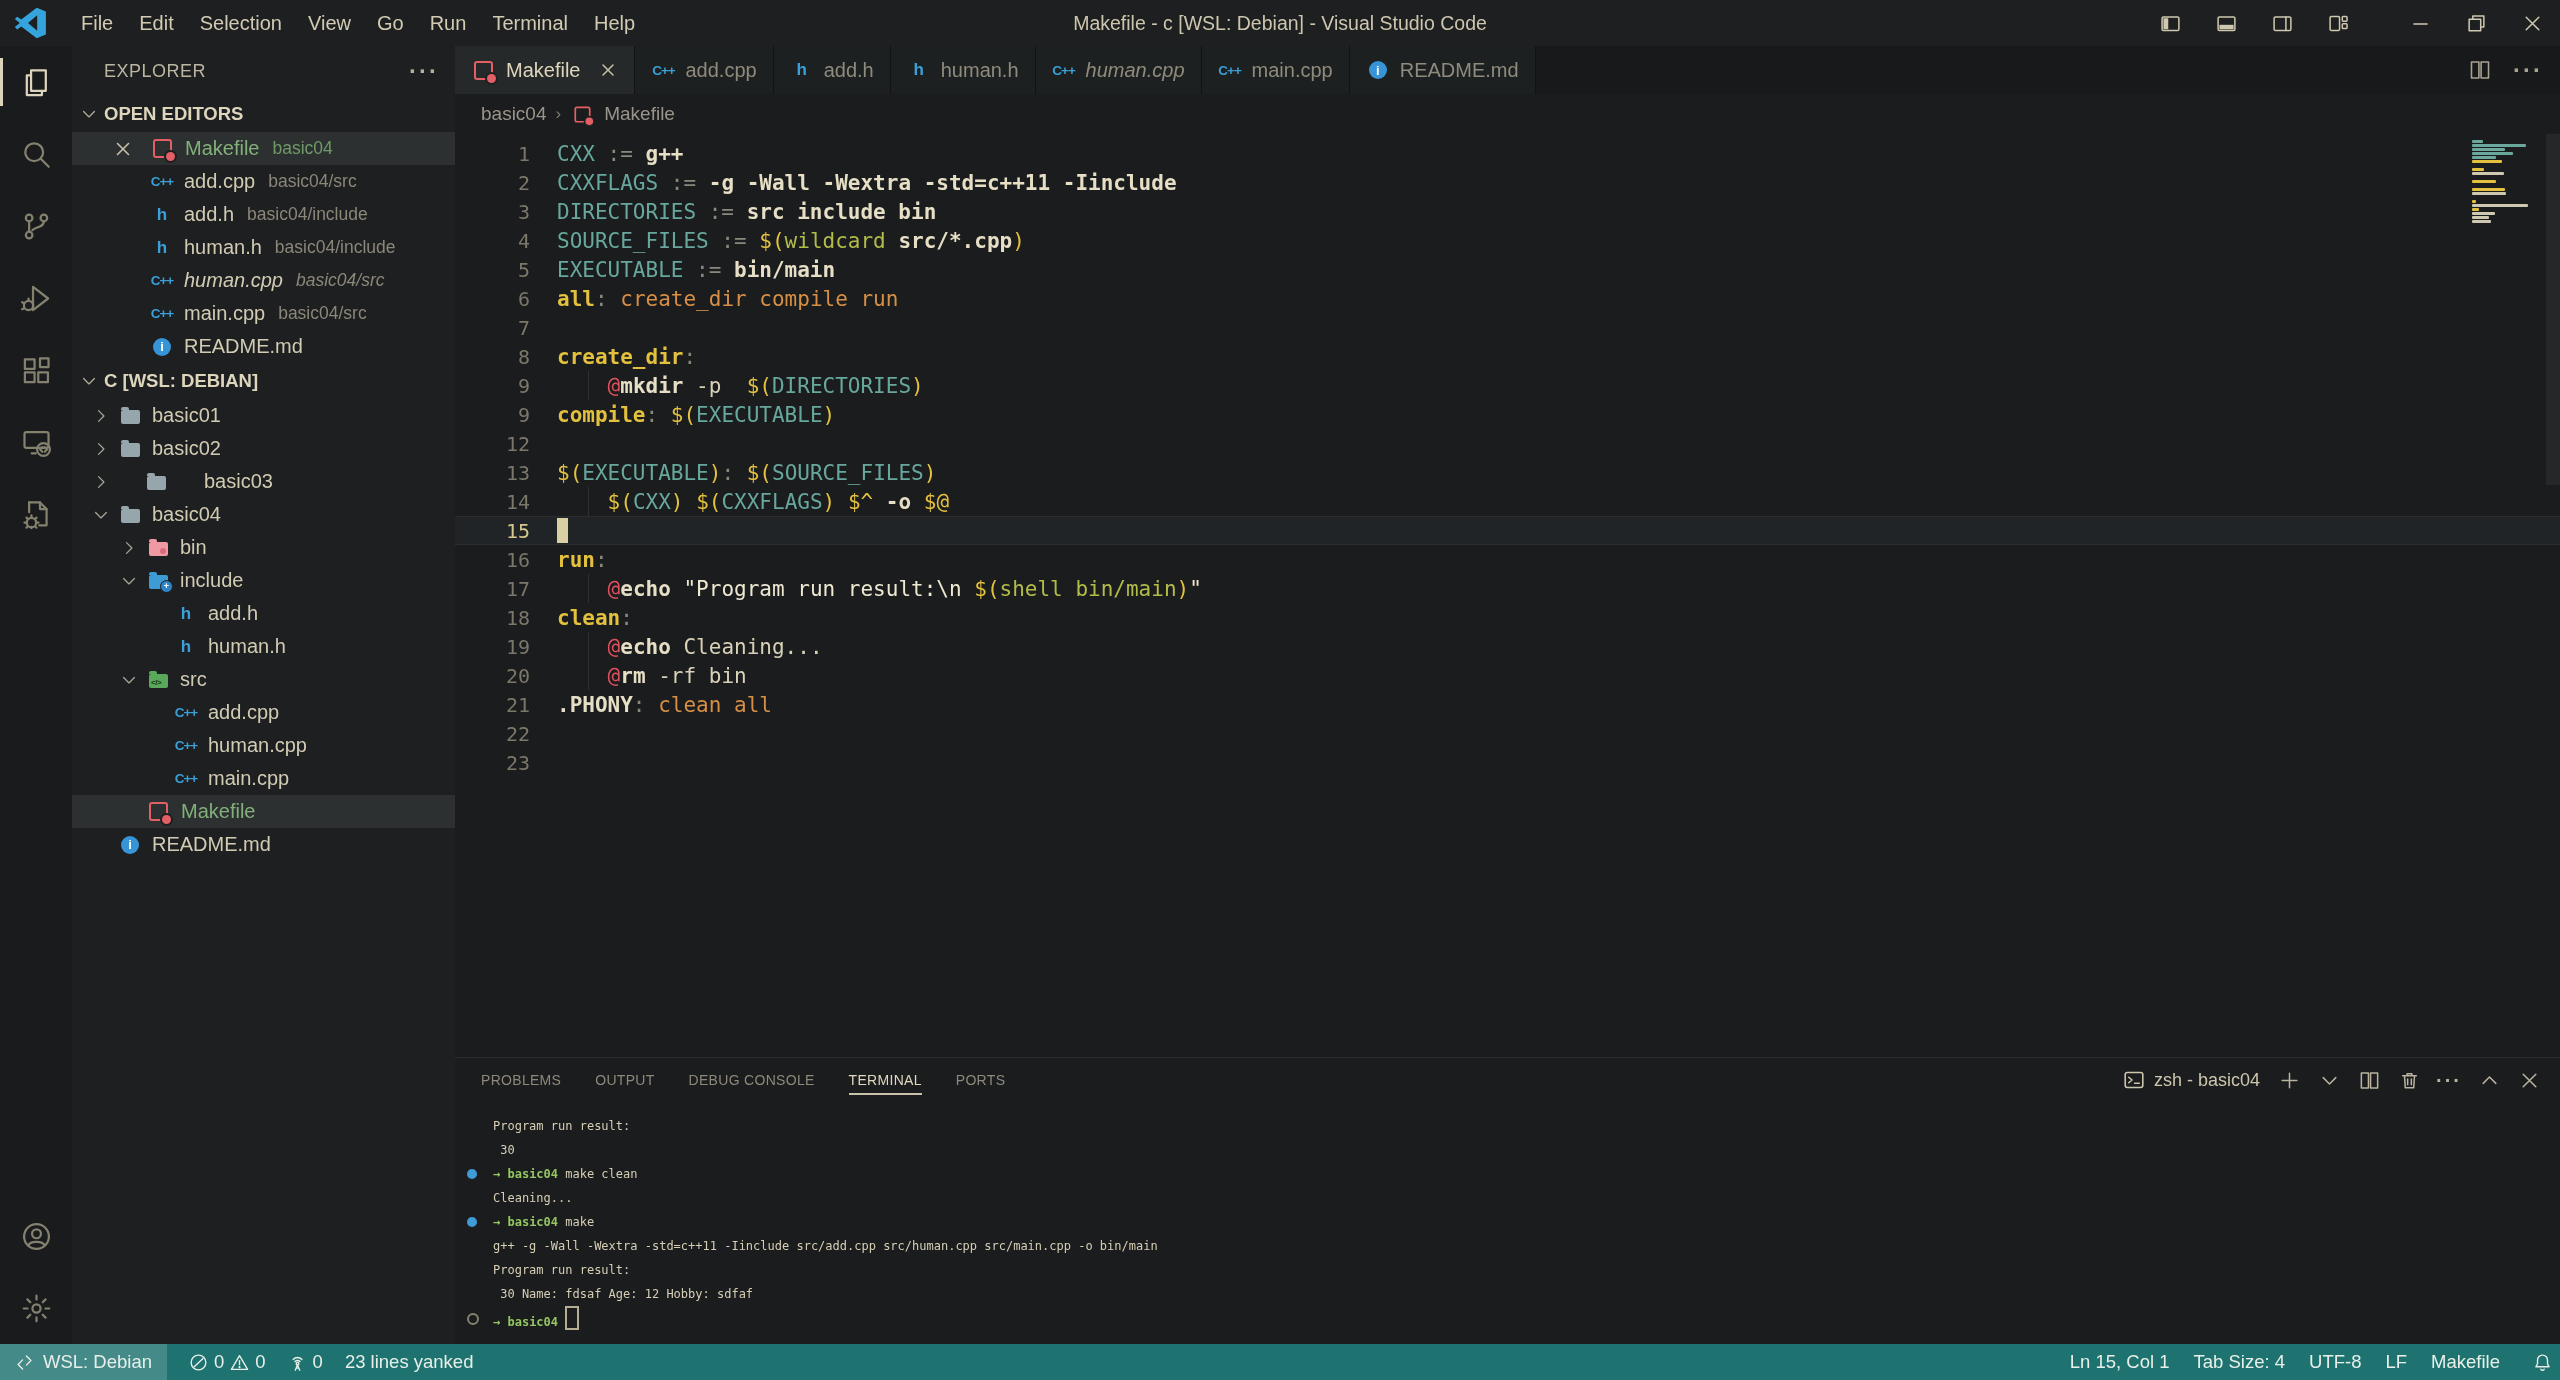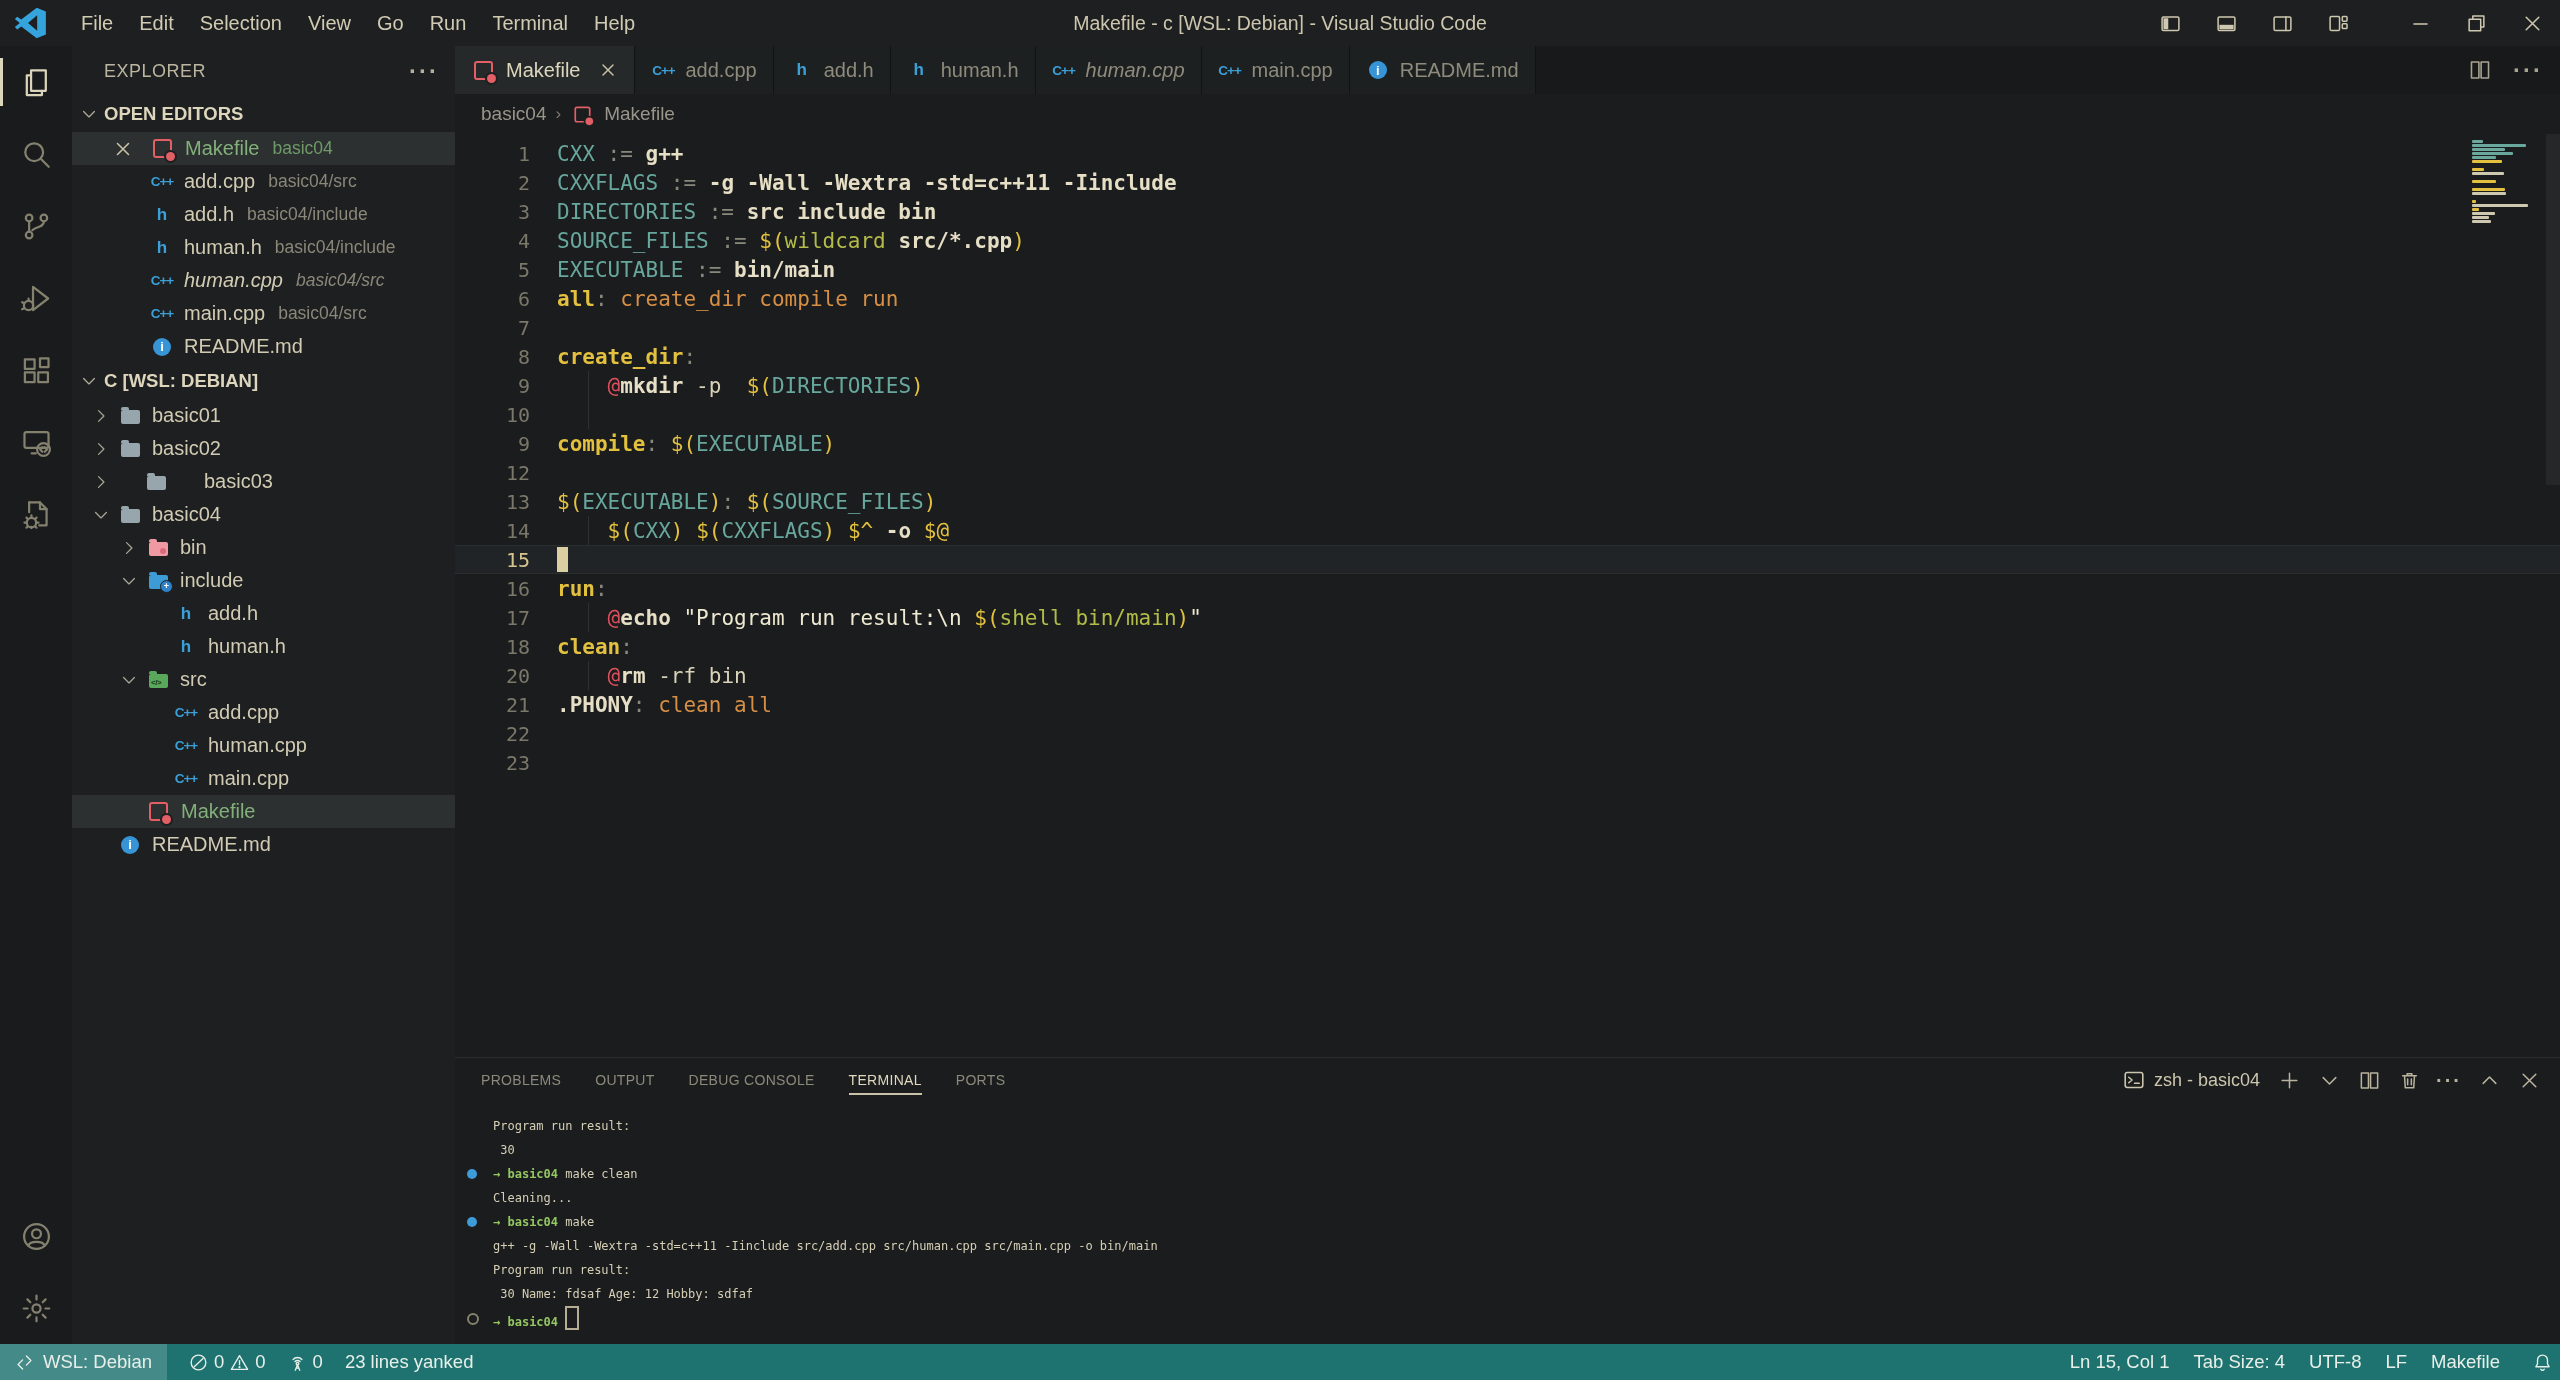--- a/index.html
+++ b/index.html
@@ -544,24 +544,20 @@
               <span class="lt"></span>
             </div>
             <div class="code-line">
               <span class="ln">8</span>
               <span class="lt"><span class="tk-target">create_dir</span><span class="tk-op">:</span></span>
             </div>
             <div class="code-line g">
               <span class="ln">9</span>
               <span class="lt"><span class="tk-plain">    </span><span class="tk-at">@</span><span class="tk-val">mkdir</span><span class="tk-plain"> -p  </span><span class="tk-dollar">$(</span><span class="tk-var">DIRECTORIES</span><span class="tk-dollar">)</span></span>
             </div>
-            <div class="code-line g">
-              <span class="ln">10</span>
-              <span class="lt"></span>
-            </div>
             <div class="code-line">
               <span class="ln">9</span>
               <span class="lt"><span class="tk-target">compile</span><span class="tk-op">: </span><span class="tk-dollar">$(</span><span class="tk-var">EXECUTABLE</span><span class="tk-dollar">)</span></span>
             </div>
             <div class="code-line">
               <span class="ln">12</span>
               <span class="lt"></span>
             </div>
             <div class="code-line">
               <span class="ln">13</span>
@@ -580,20 +576,24 @@
               <span class="ln">16</span>
               <span class="lt"><span class="tk-target">run</span><span class="tk-op">:</span></span>
             </div>
             <div class="code-line g">
               <span class="ln">17</span>
               <span class="lt"><span class="tk-plain">    </span><span class="tk-at">@</span><span class="tk-val">echo</span><span class="tk-str"> "Program run result:\n </span><span class="tk-dollar">$(</span><span class="tk-func">shell bin/main</span><span class="tk-dollar">)</span><span class="tk-str">"</span></span>
             </div>
             <div class="code-line">
               <span class="ln">18</span>
               <span class="lt"><span class="tk-target">clean</span><span class="tk-op">:</span></span>
+            </div>
+            <div class="code-line g">
+              <span class="ln">19</span>
+              <span class="lt"><span class="tk-plain">    </span><span class="tk-at">@</span><span class="tk-val">echo</span><span class="tk-plain"> Cleaning...</span></span>
             </div>
             <div class="code-line g">
               <span class="ln">20</span>
               <span class="lt"><span class="tk-plain">    </span><span class="tk-at">@</span><span class="tk-val">rm</span><span class="tk-plain"> -rf bin</span></span>
             </div>
             <div class="code-line">
               <span class="ln">21</span>
               <span class="lt"><span class="tk-val">.PHONY</span><span class="tk-op">: </span><span class="tk-dep">clean all</span></span>
             </div>
             <div class="code-line">

